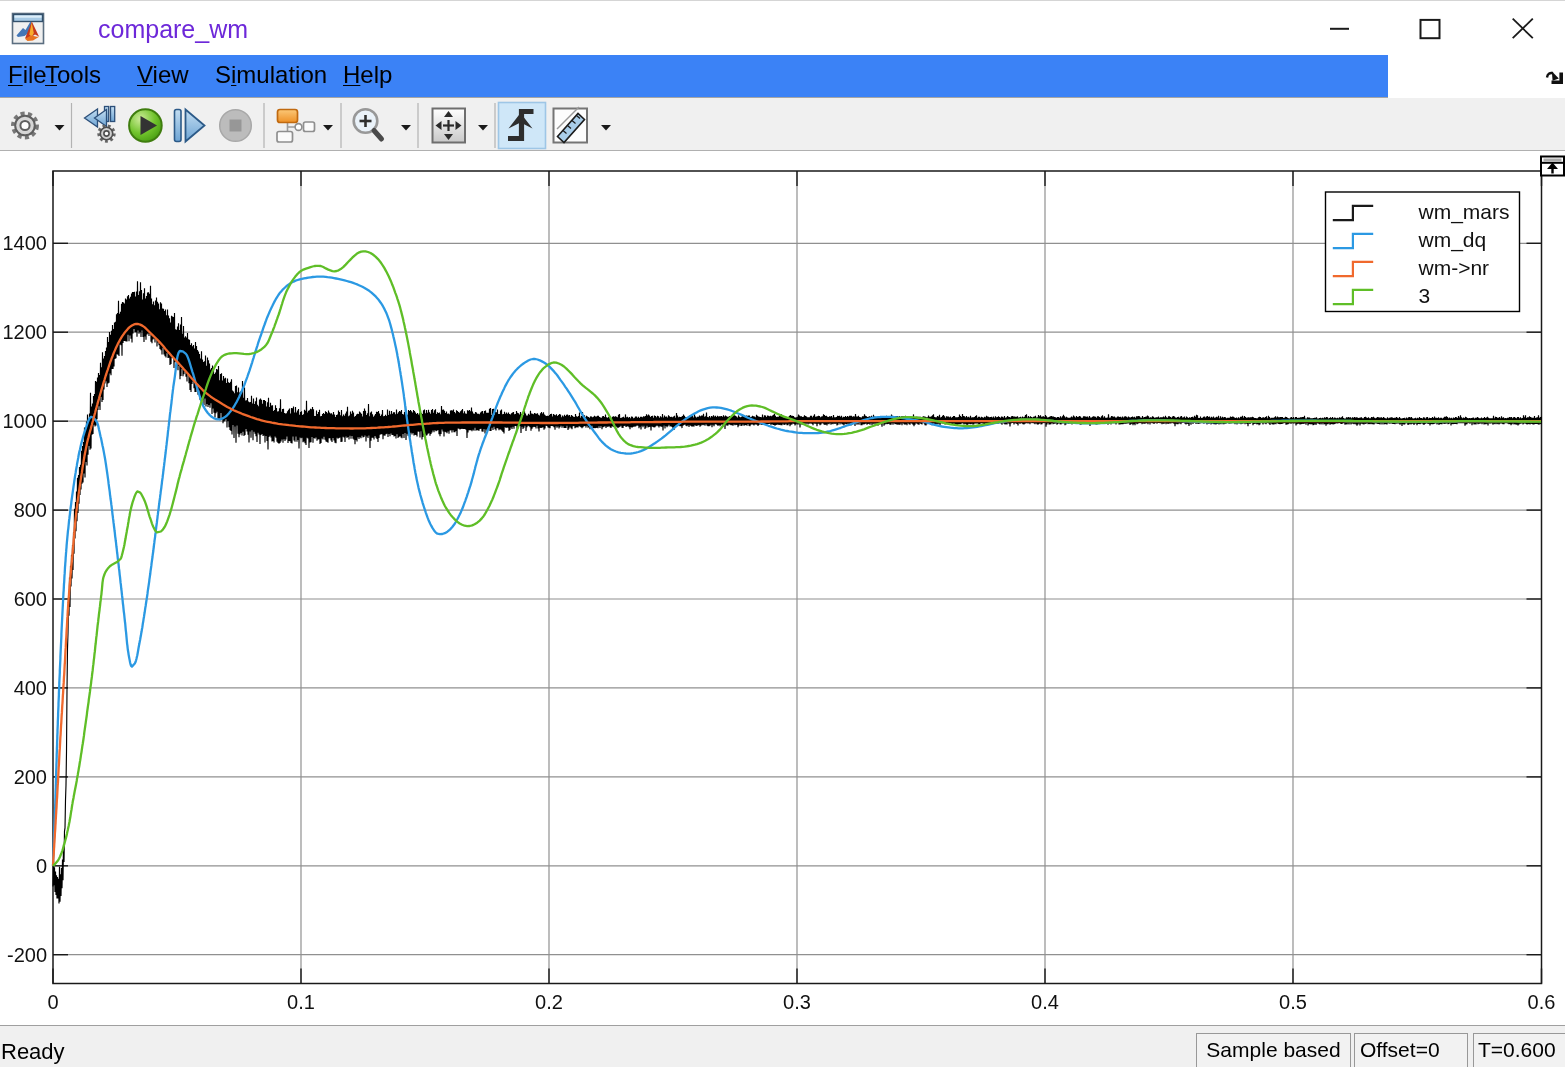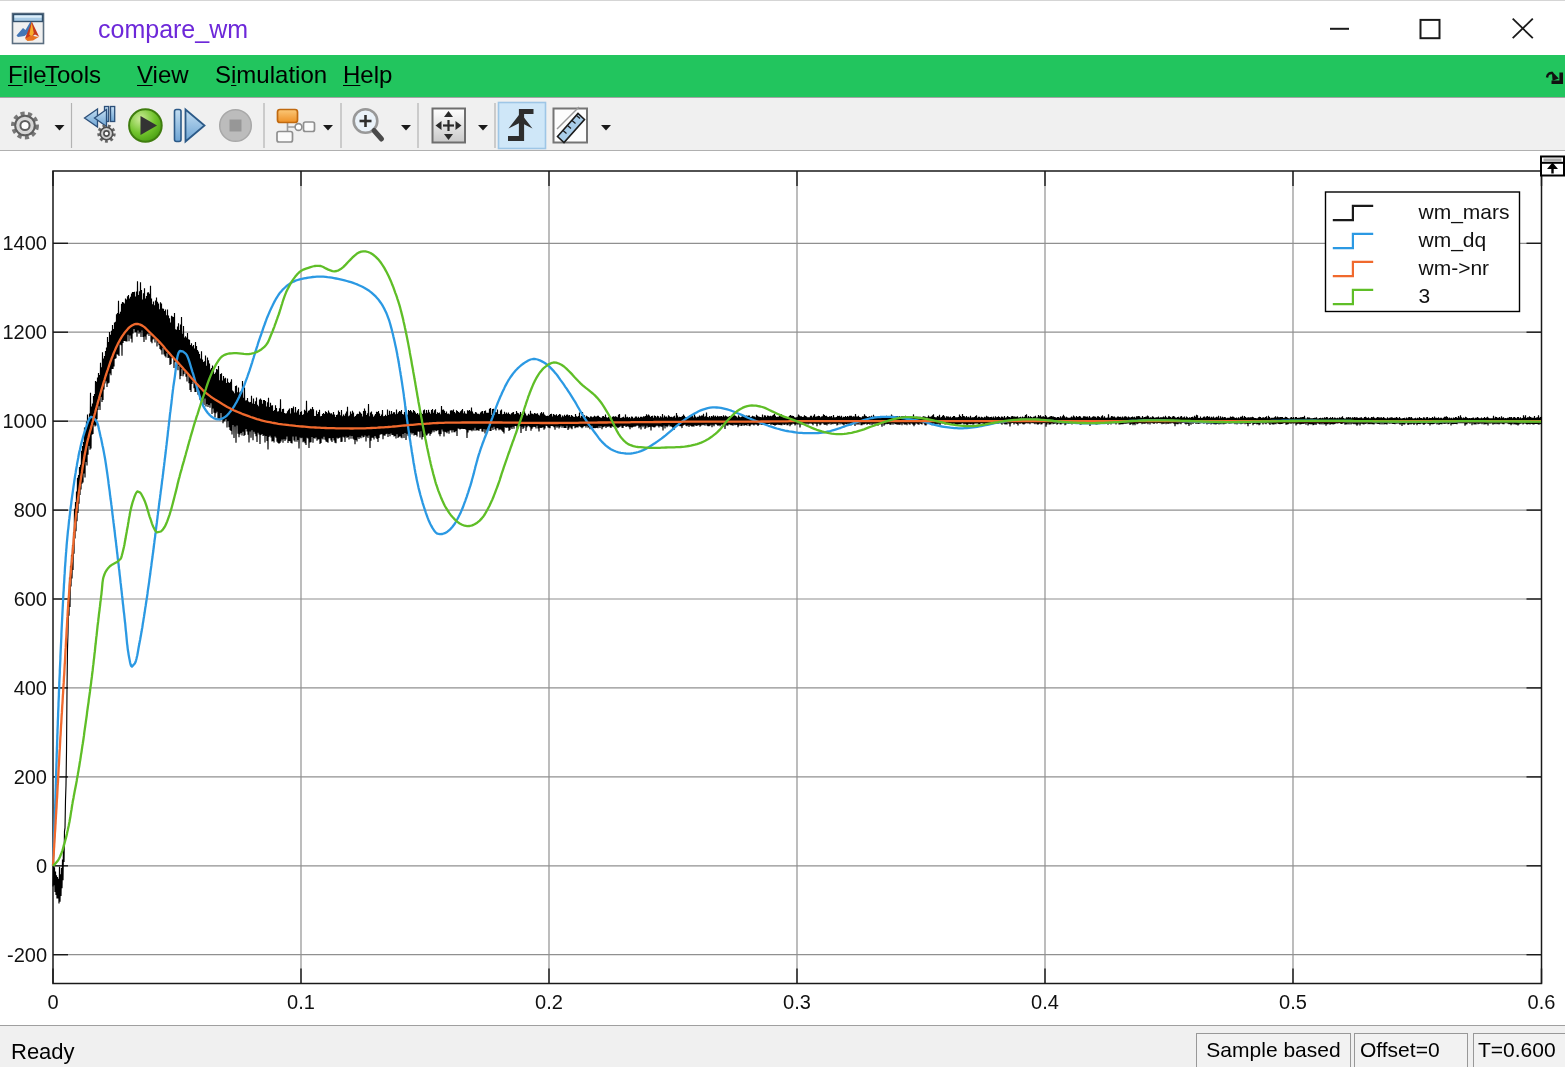--- a/index.html
+++ b/index.html
@@ -1,27 +1,27 @@
 <!DOCTYPE html>
 <html><head><meta charset="utf-8"><style>
 * { margin:0; padding:0; box-sizing:border-box; }
 html,body { width:1565px; height:1067px; background:#fff; overflow:hidden;
   font-family:"Liberation Sans",sans-serif; position:relative; }
 #titlebar { position:absolute; left:0; top:0; width:1565px; height:55px; background:#fff;
   border-top:1px solid #d5d5d5; }
 #title { position:absolute; left:50px; top:13.5px; font-size:25px; color:#6d28d9;margin-left:48px; }
-#menubar { position:absolute; left:0; top:55px; width:1565px; height:43px; background:#22c55e;
+#menubar { position:absolute; left:0; top:55px; width:1388px; height:43px; background:#3b82f6;
   border-bottom:1px solid #a5a5a5; font-size:24px; color:#000; }
 .mi { position:absolute; top:6px; }
 .u { text-decoration:underline; text-decoration-thickness:1.2px; text-underline-offset:2px; }
 #toolbar { position:absolute; left:0; top:98px; width:1565px; height:53px; background:#f0f0f0;
   border-bottom:1px solid #b0b0b0; }
 #statusbar { position:absolute; left:0; top:1025px; width:1565px; height:42px; background:#f0f0f0;
   border-top:1px solid #9f9f9f; font-size:21px; color:#000; }
-#ready { position:absolute; left:11px; top:13px; font-size:22px; }
+#ready { position:absolute; left:1px; top:13px; font-size:22px; }
 .panel { position:absolute; top:7px; height:40px; background:#f2f2f2;
   border:1.5px solid #989898; font-size:21px; padding-top:3.5px; }
 </style></head>
 <body>
 <div id="titlebar">
     <svg width="34" height="34" viewBox="0 0 34 34" xmlns="http://www.w3.org/2000/svg" style="position:absolute;left:11px;top:11px;">
 <rect x="1.5" y="1.5" width="31" height="30" fill="#f0f0f0" stroke="#5b6e80" stroke-width="1.6"></rect>
 <rect x="2.5" y="2.5" width="29" height="7" fill="#a8cbe6" stroke="#33506b" stroke-width="1.4"></rect>
 <rect x="3.5" y="3.5" width="27" height="2.2" fill="#ddeef9"></rect>
 <polygon points="5.5,23.5 12,16 14.5,18 19.5,9.5 21.5,12 20,19 13.5,24 7,25" fill="#4376b6"></polygon>

